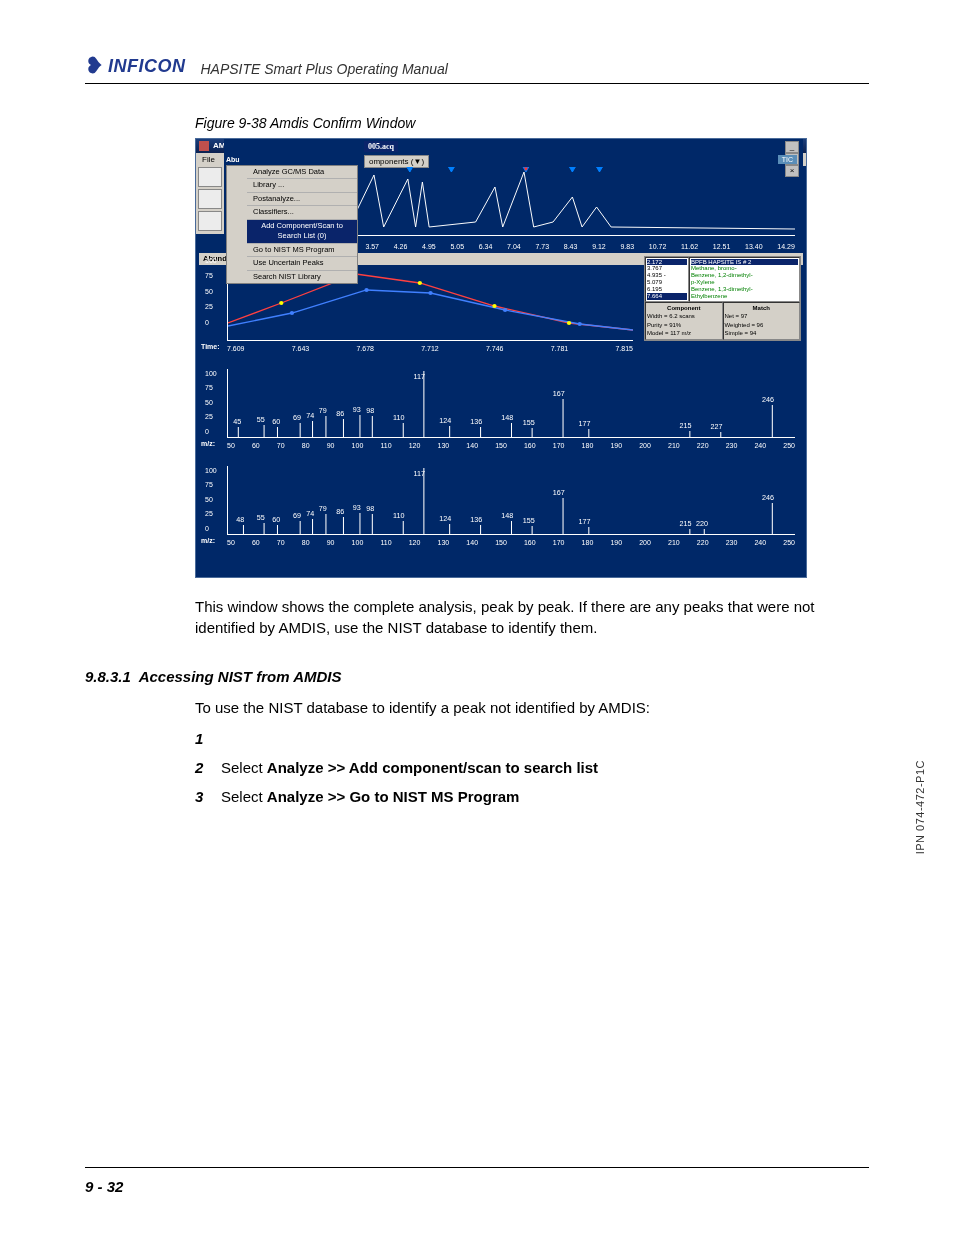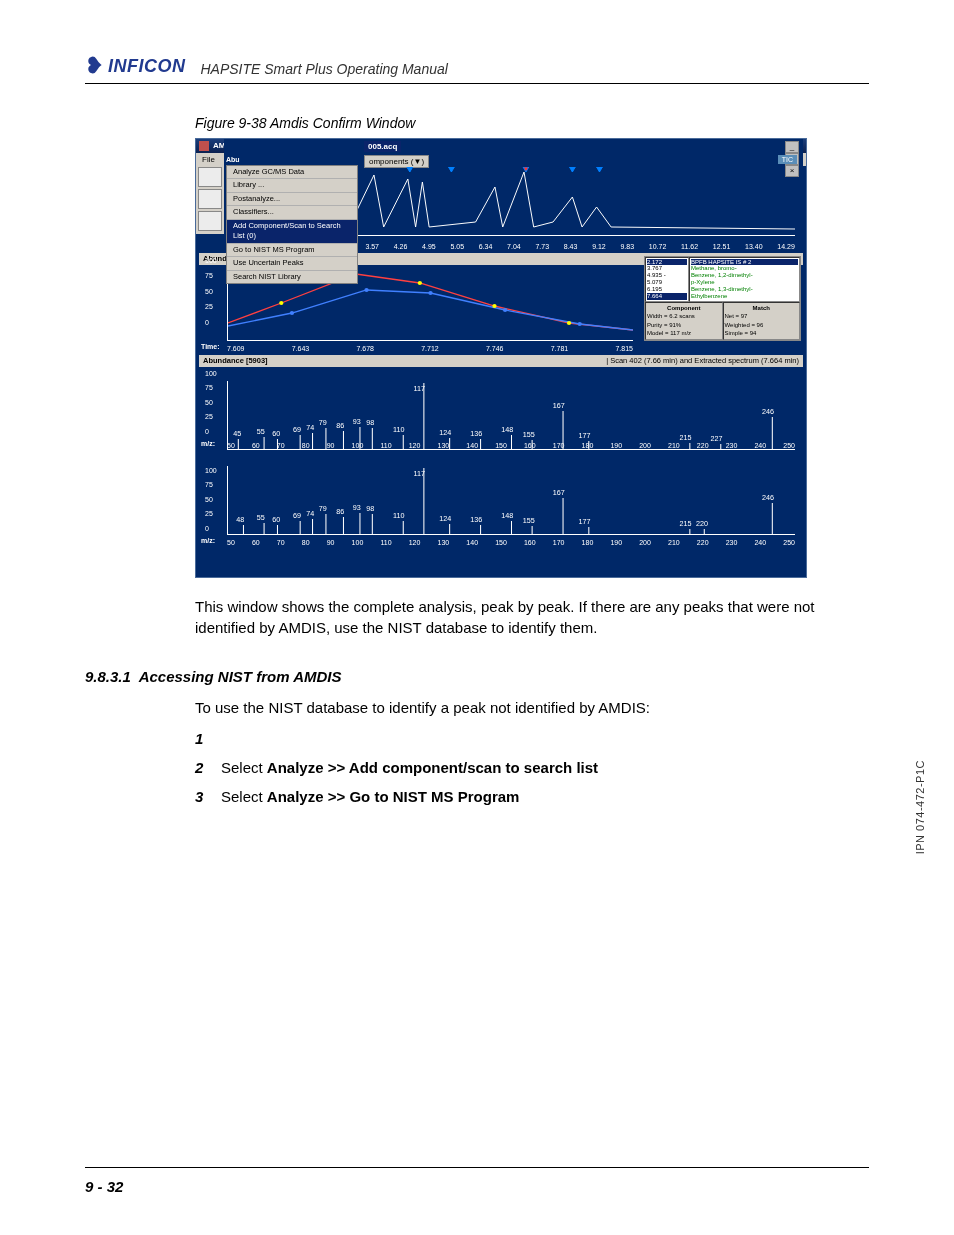--- a/index.html
+++ b/index.html
@@ -82,23 +82,23 @@
   .win-titlebar .tb-icon { width:10px;height:10px;background:#c0504d;display:inline-block; }
   .win-titlebar .spacer { flex:1; }
   .win-btns { display:flex;gap:1px; }
   .win-btn { width:12px;height:10px;background:#c0c0c0;color:#000;display:flex;align-items:center;justify-content:center;font-size:8px;line-height:1;border:1px solid #888; }
   .menubar {
     background:#d4d0c8;color:#000;display:flex;gap:10px;padding:1px 6px;font-size:8px;
   }
   .dropdown {
     position:absolute;left:30px;top:26px;background:#d4d0c8;border:1px solid #808080;color:#000;width:130px;font-size:7.5px;z-index:5;
   }
-  .dropdown div{padding:1px 6px;border-bottom:1px solid #b0b0b0;}
+  .dropdown div{padding:1px 6px;border-bottom:1px solid #b0b0b0;margin-left:20px;}
   .dropdown div.no-border{border-bottom:none;}
-  .dropdown .sel{background:#0a246a;color:#fff;}
+  .dropdown .sel{background:#0a246a;color:#fff;text-align:center;}
   .toolbar-left{
     position:absolute;left:0;top:26px;width:28px;display:flex;flex-direction:column;gap:2px;padding:2px;background:#d4d0c8;height:65px;
   }
   .toolbar-left .tbtn{width:22px;height:18px;background:#ececec;border:1px solid #888;}
   .panel{
     position:absolute;left:28px;right:3px;background:#002868;
   }
   .panel .header-strip{background:#d4d0c8;color:#000;font-size:7.5px;padding:1px 4px;display:flex;gap:6px;font-weight:bold;}
   .panel .header-strip .right{margin-left:auto;font-weight:normal;}
   .axis-label{position:absolute;left:2px;font-size:7px;font-weight:bold;color:#fff;}
@@ -187,21 +187,21 @@
         <div>Use Uncertain Peaks</div>
         <div class="no-border">Search NIST Library</div>
       </div>
 
       <div class="panel" style="top:0;height:112px;">
         <div style="position:absolute;right:4px;top:2px;">
           <span class="win-btn">_</span>
           <span class="win-btn">□</span>
           <span class="win-btn">×</span>
         </div>
-        <div style="position:absolute;left:140px;top:2px;background:#0a246a;color:#fff;padding:0 4px;font-size:8px;font-weight:bold;">005.acq</div>
+        <div style="position:absolute;left:140px;top:2px;background:#0a246a;color:#fff;padding:0 4px;font-size:8px;font-weight:bold;font-family:Liberation Serif, serif;">005.acq</div>
         <div style="position:absolute;left:140px;top:16px;background:#d4d0c8;color:#000;padding:0 4px;font-size:8px;border:1px solid #888;">omponents (▼)</div>
         <div style="position:absolute;right:6px;top:16px;background:#5a8eb8;color:#fff;padding:0 4px;font-size:7px;">TIC</div>
         <span class="axis-label" style="top:16px;">Abu</span>
         <div class="chart-body" style="margin-top:28px;height:68px;">
           <svg class="peak" viewBox="0 0 560 68" preserveAspectRatio="none">
             <polyline fill="none" stroke="#fff" stroke-width="1" points="0,60 30,55 55,5 60,60 100,58 125,8 135,60 160,12 168,60 175,15 182,60 230,55 250,20 258,60 280,5 290,60 310,55 330,30 340,60 355,40 370,60 560,62"></polyline>
             <g stroke="#0080ff">
               <line x1="55" y1="0" x2="55" y2="5"></line>
                 <polygon fill="#0080ff" points="52,0 58,0 55,5"></polygon>
               <line x1="162" y1="0" x2="162" y2="5"></line>
@@ -316,24 +316,20 @@
           <div style="flex:1;border:1px inset #888;padding:1px;">
             <div style="text-align:center;font-weight:bold;">Match</div>
             <div>Net = 97</div>
             <div>Weighted = 96</div>
             <div>Simple = 94</div>
           </div>
         </div>
       </div>
 
       <div class="panel" style="top:216px;height:95px;left:3px;">
-        <div class="header-strip">
-          <span>Abundance [5903]</span>
-          <span class="right">| Scan 402 (7.66 min) and  Extracted spectrum (7.664 min)</span>
-        </div>
         <div class="y-ticks" style="height:68px;top:14px;">
           <span>100</span>
           <span>75</span>
           <span>50</span>
           <span>25</span>
           <span>0</span>
         </div>
         <div class="chart-body" style="height:68px;margin-top:14px;">
           <svg class="peak" viewBox="0 0 550 68" preserveAspectRatio="none">
             <g stroke="#fff" stroke-width="1">

